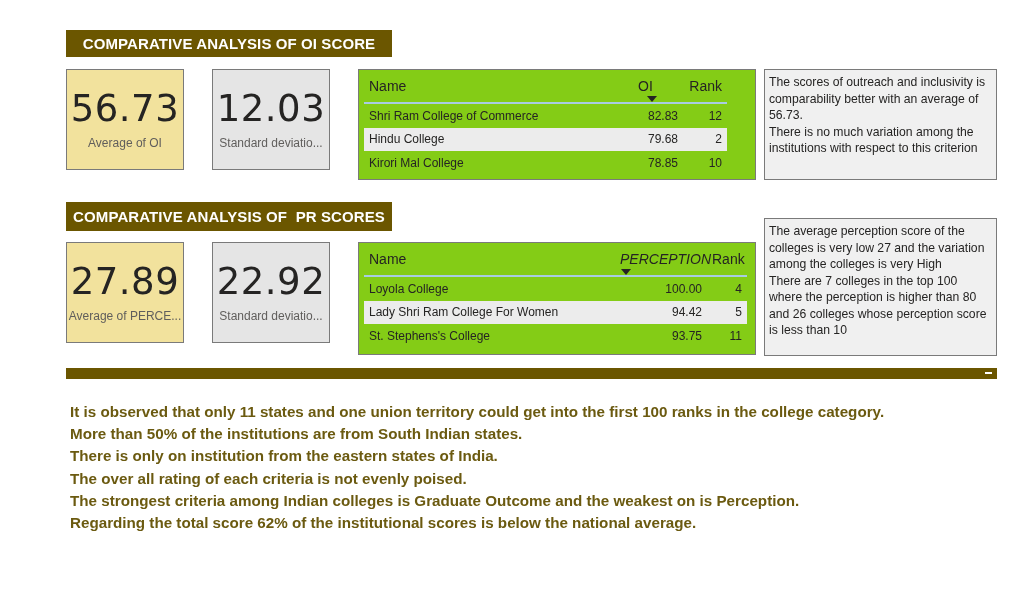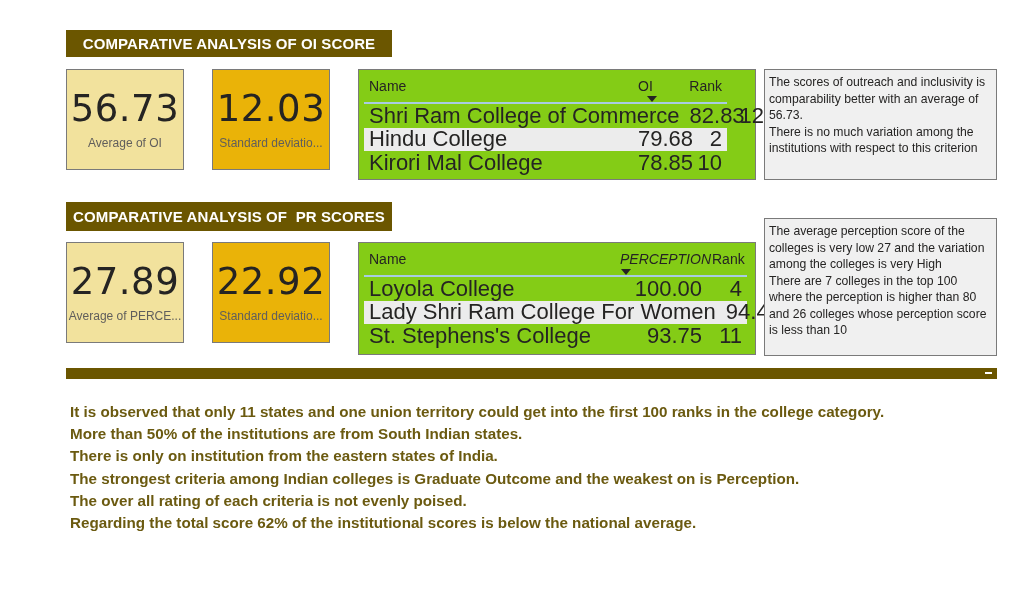--- a/index.html
+++ b/index.html
@@ -12,21 +12,21 @@
       position: absolute; background: #6b5600; color: #ffffff;
       font-family: "Liberation Sans", sans-serif; font-weight: bold;
       font-size: 15px; display: flex; align-items: center; justify-content: center;
       letter-spacing: 0.1px;
     }
     .kpi {
       position: absolute; border: 1px solid #7a7a7a;
       display: flex; flex-direction: column; align-items: center; justify-content: flex-start;
     }
     .kpi.gold { background: #f2e29d; }
-    .kpi.grey { background: #eab308; }
+    .kpi.grey { background: #e5e5e5; }
     .kpi .value {
       font-family: "DejaVu Sans", sans-serif; font-size: 37px; color: #252423;
       margin-top: 20px; letter-spacing: 0.5px; line-height: 1;
     }
     .kpi .label {
       font-family: "Liberation Sans", sans-serif; font-size: 12px; color: #605e5c;
       margin-top: 9px; white-space: nowrap;
     }
     .table-box {
       position: absolute; border: 1px solid #7a7a7a; background: #84cc16;
@@ -39,21 +39,21 @@
     }
     .cell { padding: 0 5px; white-space: nowrap; }
     .c-name { flex: 1; }
     .c-val { text-align: right; }
     .c-rank { text-align: right; }
     .sort-arrow {
       position: absolute; width: 0; height: 0;
       border-left: 5px solid transparent; border-right: 5px solid transparent;
       border-top: 6px solid #252423;
     }
-    .trow { display: flex; height: 23.5px; align-items: center; font-size: 22px; }
+    .trow { display: flex; height: 23.5px; align-items: center; font-size: 12px; }
     .trow.alt { background: #ececec; }
     .note-box {
       position: absolute; background: #f0f0f0; border: 1px solid #7a7a7a;
       font-family: "Liberation Sans", sans-serif; font-size: 12.2px; color: #252423;
       padding: 4px 4px; line-height: 16.5px;
     }
     .divider-bar {
       position: absolute; left: 66px; top: 368px; width: 931px; height: 11px; background: #6b5600;
     }
     .divider-bar .minimize {
@@ -152,16 +152,16 @@
 There are 7 colleges in the top 100 where the perception is higher than 80 and 26 colleges whose perception score is less than 10</div>
 
 <div class="divider-bar">
   <span class="minimize"></span>
 </div>
 
 <div class="findings">
   <div>It is observed that only 11 states and one union territory could get into the first 100 ranks in the college category.</div>
   <div>More than 50% of the institutions are from South Indian states.</div>
   <div>There is only on institution from the eastern states of India.</div>
+  <div>The over all rating of each criteria is not evenly poised.</div>
   <div>The strongest criteria among Indian colleges is Graduate Outcome and the weakest on is Perception.</div>
-  <div>The over all rating of each criteria is not evenly poised.</div>
   <div>Regarding the total score 62% of the institutional scores is below the national average.</div>
 </div>
 
 </body></html>

